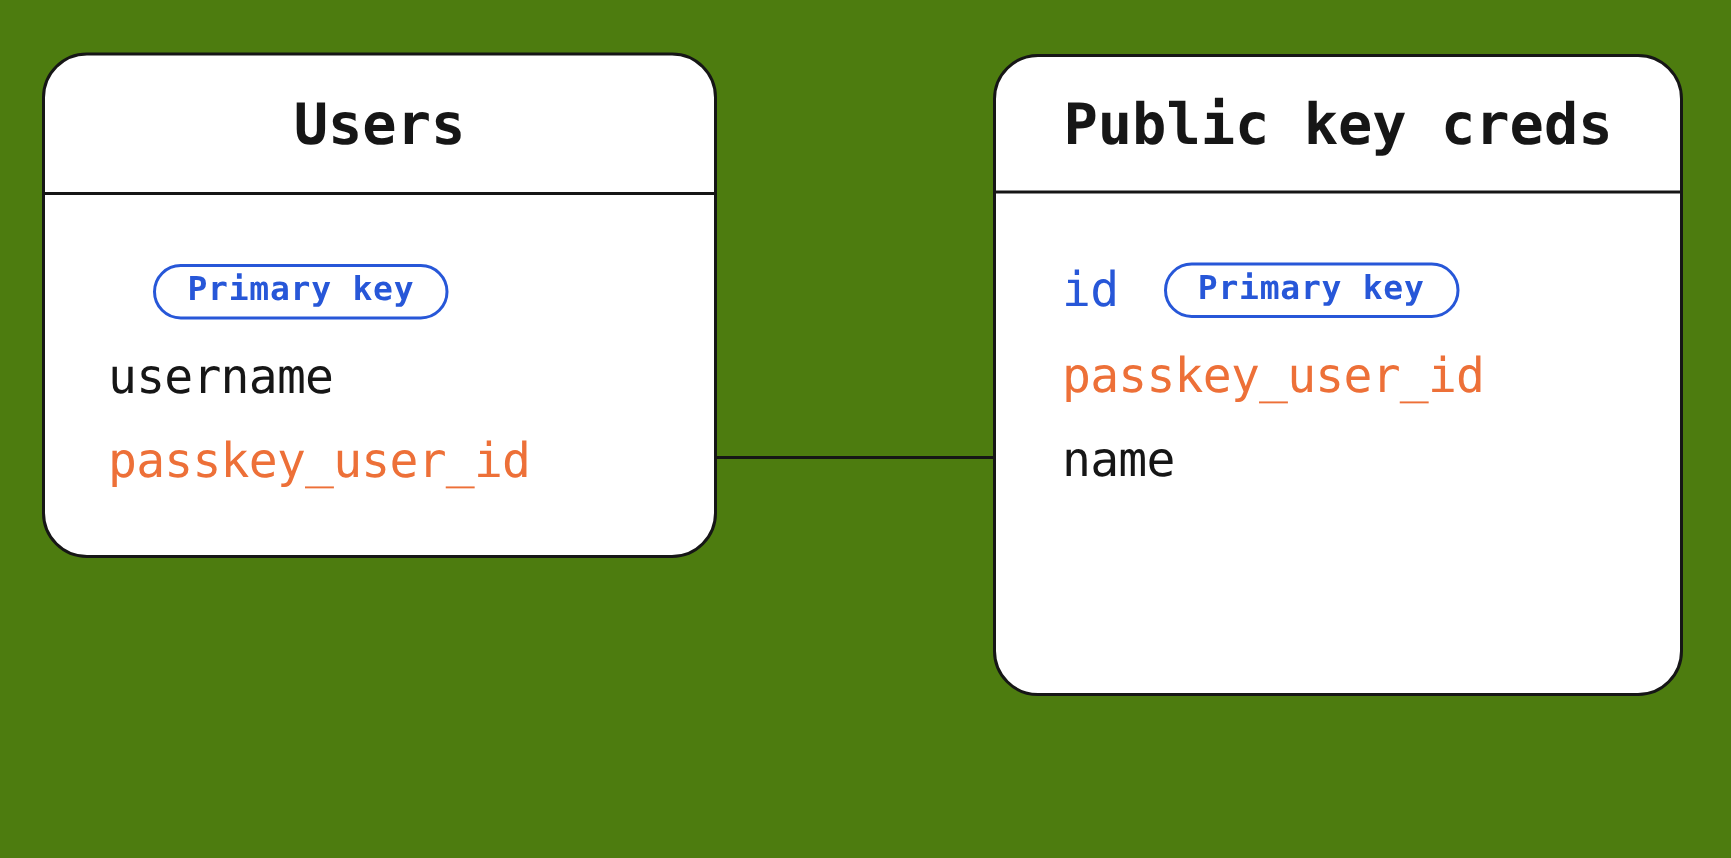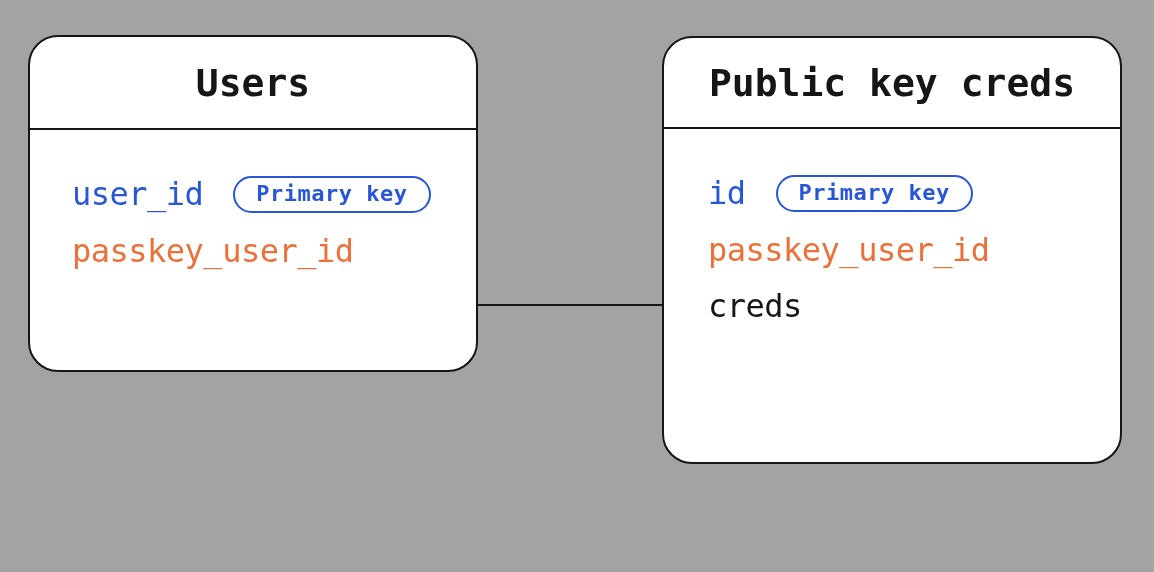--- a/index.html
+++ b/index.html
@@ -4,21 +4,21 @@
 <style>
   html, body {
     margin: 0;
     padding: 0;
     background: #ffffff;
   }
   .canvas {
     position: relative;
     width: 1154px;
     height: 572px;
-    background: #a3a3a3;
+    background: #4d7c0f;
     overflow: hidden;
     font-family: "DejaVu Sans Mono", "Liberation Mono", monospace;
   }
   .table-box {
     position: absolute;
     background: #ffffff;
     border: 2px solid var(--ink);
     border-radius: 30px;
     box-sizing: border-box;
   }
@@ -82,22 +82,24 @@
 <body style="background: rgb(255, 255, 255);">
 
 <div class="canvas">
 
   <div class="table-box" id="table-0">
     <div class="table-header">
       <span class="table-title">Users</span>
     </div>
     <div class="table-fields">
         <div class="field-row">
-          <span class="field-name c-blue">user_id</span>
           <span class="pk-badge">Primary key</span>
+        </div>
+        <div class="field-row">
+          <span class="field-name c-ink">username</span>
         </div>
         <div class="field-row">
           <span class="field-name c-orange">passkey_user_id</span>
         </div>
       </div>
   </div>
 
   <div class="connector" id="relationship-line"></div>
 
   <div class="table-box" id="table-1">
@@ -106,18 +108,18 @@
     </div>
     <div class="table-fields">
         <div class="field-row">
           <span class="field-name c-blue">id</span>
           <span class="pk-badge">Primary key</span>
         </div>
         <div class="field-row">
           <span class="field-name c-orange">passkey_user_id</span>
         </div>
         <div class="field-row">
-          <span class="field-name c-ink">creds</span>
+          <span class="field-name c-ink">name</span>
         </div>
       </div>
   </div>
 
 </div>
 
 </body></html>

